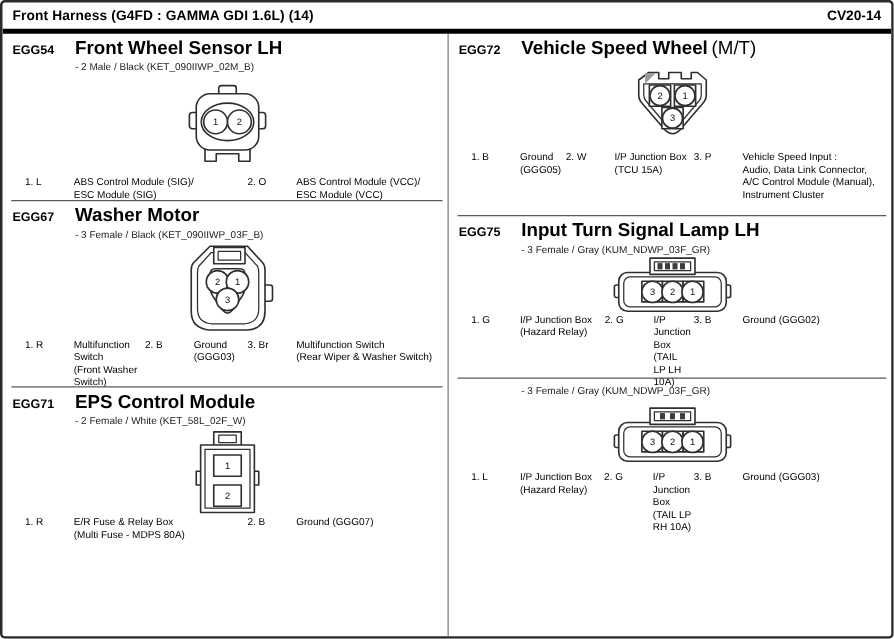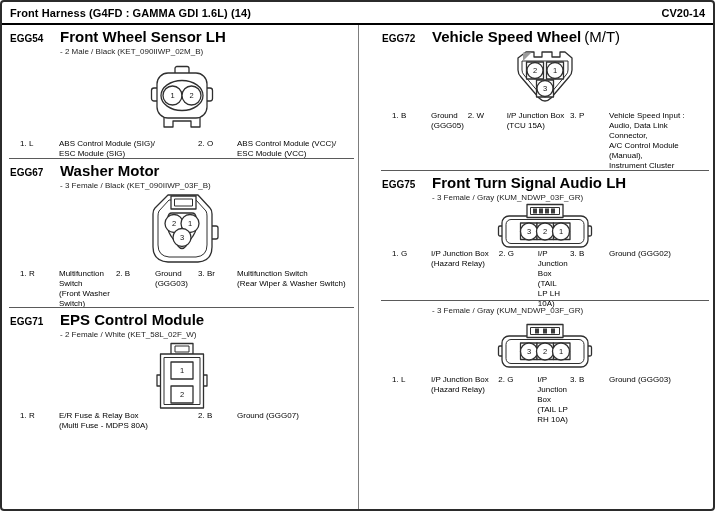--- a/index.html
+++ b/index.html
@@ -1,24 +1,24 @@
 <!DOCTYPE html>
 <html><head>
 <meta charset="utf-8">
 <style>
   html,body{margin:0;padding:0;background:#ffffff;}
   body{font-family:"Liberation Sans",sans-serif;color:#000;}
   .page{width:715px;height:511px;box-sizing:border-box;background:#fff;
         border:2px solid #2b2b2b;border-radius:4px;overflow:hidden;
         display:flex;flex-direction:column;}
   .page-header{height:21px;flex:none;display:flex;justify-content:space-between;
-        align-items:center;padding:0 8px;border-bottom:2px solid #000000;}
+        align-items:center;padding:0 8px;border-bottom:4px solid #000000;}
   .page-title{font-size:11px;font-weight:bold;letter-spacing:.1px;}
   .page-code{font-size:11px;font-weight:bold;}
-  .columns{flex:1;display:flex;min-height:0;gap:15px;}
+  .columns{flex:1;display:flex;min-height:0;}
   .col{width:357px;box-sizing:border-box;display:flex;flex-direction:column;}
   .col-left{border-right:1px solid #7d7d7d;}
   .col-right{flex:1;}
   .block{box-sizing:border-box;position:relative;padding:4px 5px 0 8px;
         display:flex;flex-direction:column;flex:none;}
   .block.fill{flex:1;}
   .h134{height:134px}.h149{height:149px}.h146{height:146px}.h130{height:130px}
   .block.sep::after{content:"";position:absolute;left:7px;right:4px;bottom:0;
         border-bottom:1px solid #5a5a5a;}
   .block-head{display:flex;align-items:baseline;line-height:14px;margin-top:1px;}
@@ -226,21 +226,21 @@
 A/C Control Module (Manual),
 Instrument Cluster</span>
             </div>
           </div>
         </div>
       </section>
 
       <section class="block h130 sep">
         <div class="block-head">
           <span class="block-id">EGG75</span>
-          <span class="block-title"><b>Front Turn Signal Audio LH</b><span class="title-suffix"></span></span>
+          <span class="block-title"><b>Input Turn Signal Lamp LH</b><span class="title-suffix"></span></span>
         </div>
         <div class="block-sub">- 3 Female / Gray (KUM_NDWP_03F_GR)</div>
         <div class="conn-wrap c75">
           <svg width="96" height="46" viewBox="0 0 96 46">
             <g class="oln">
               <rect x="1.5" y="23" width="6" height="10" rx="1.5"></rect>
               <rect x="88.5" y="23" width="6" height="10" rx="1.5"></rect>
               <rect x="5" y="13" width="86" height="31" rx="7"></rect>
               <rect x="9" y="16.5" width="78" height="24" rx="5" fill="none" stroke-width="1"></rect>
               <rect x="30" y="1.5" width="36" height="13"></rect>

